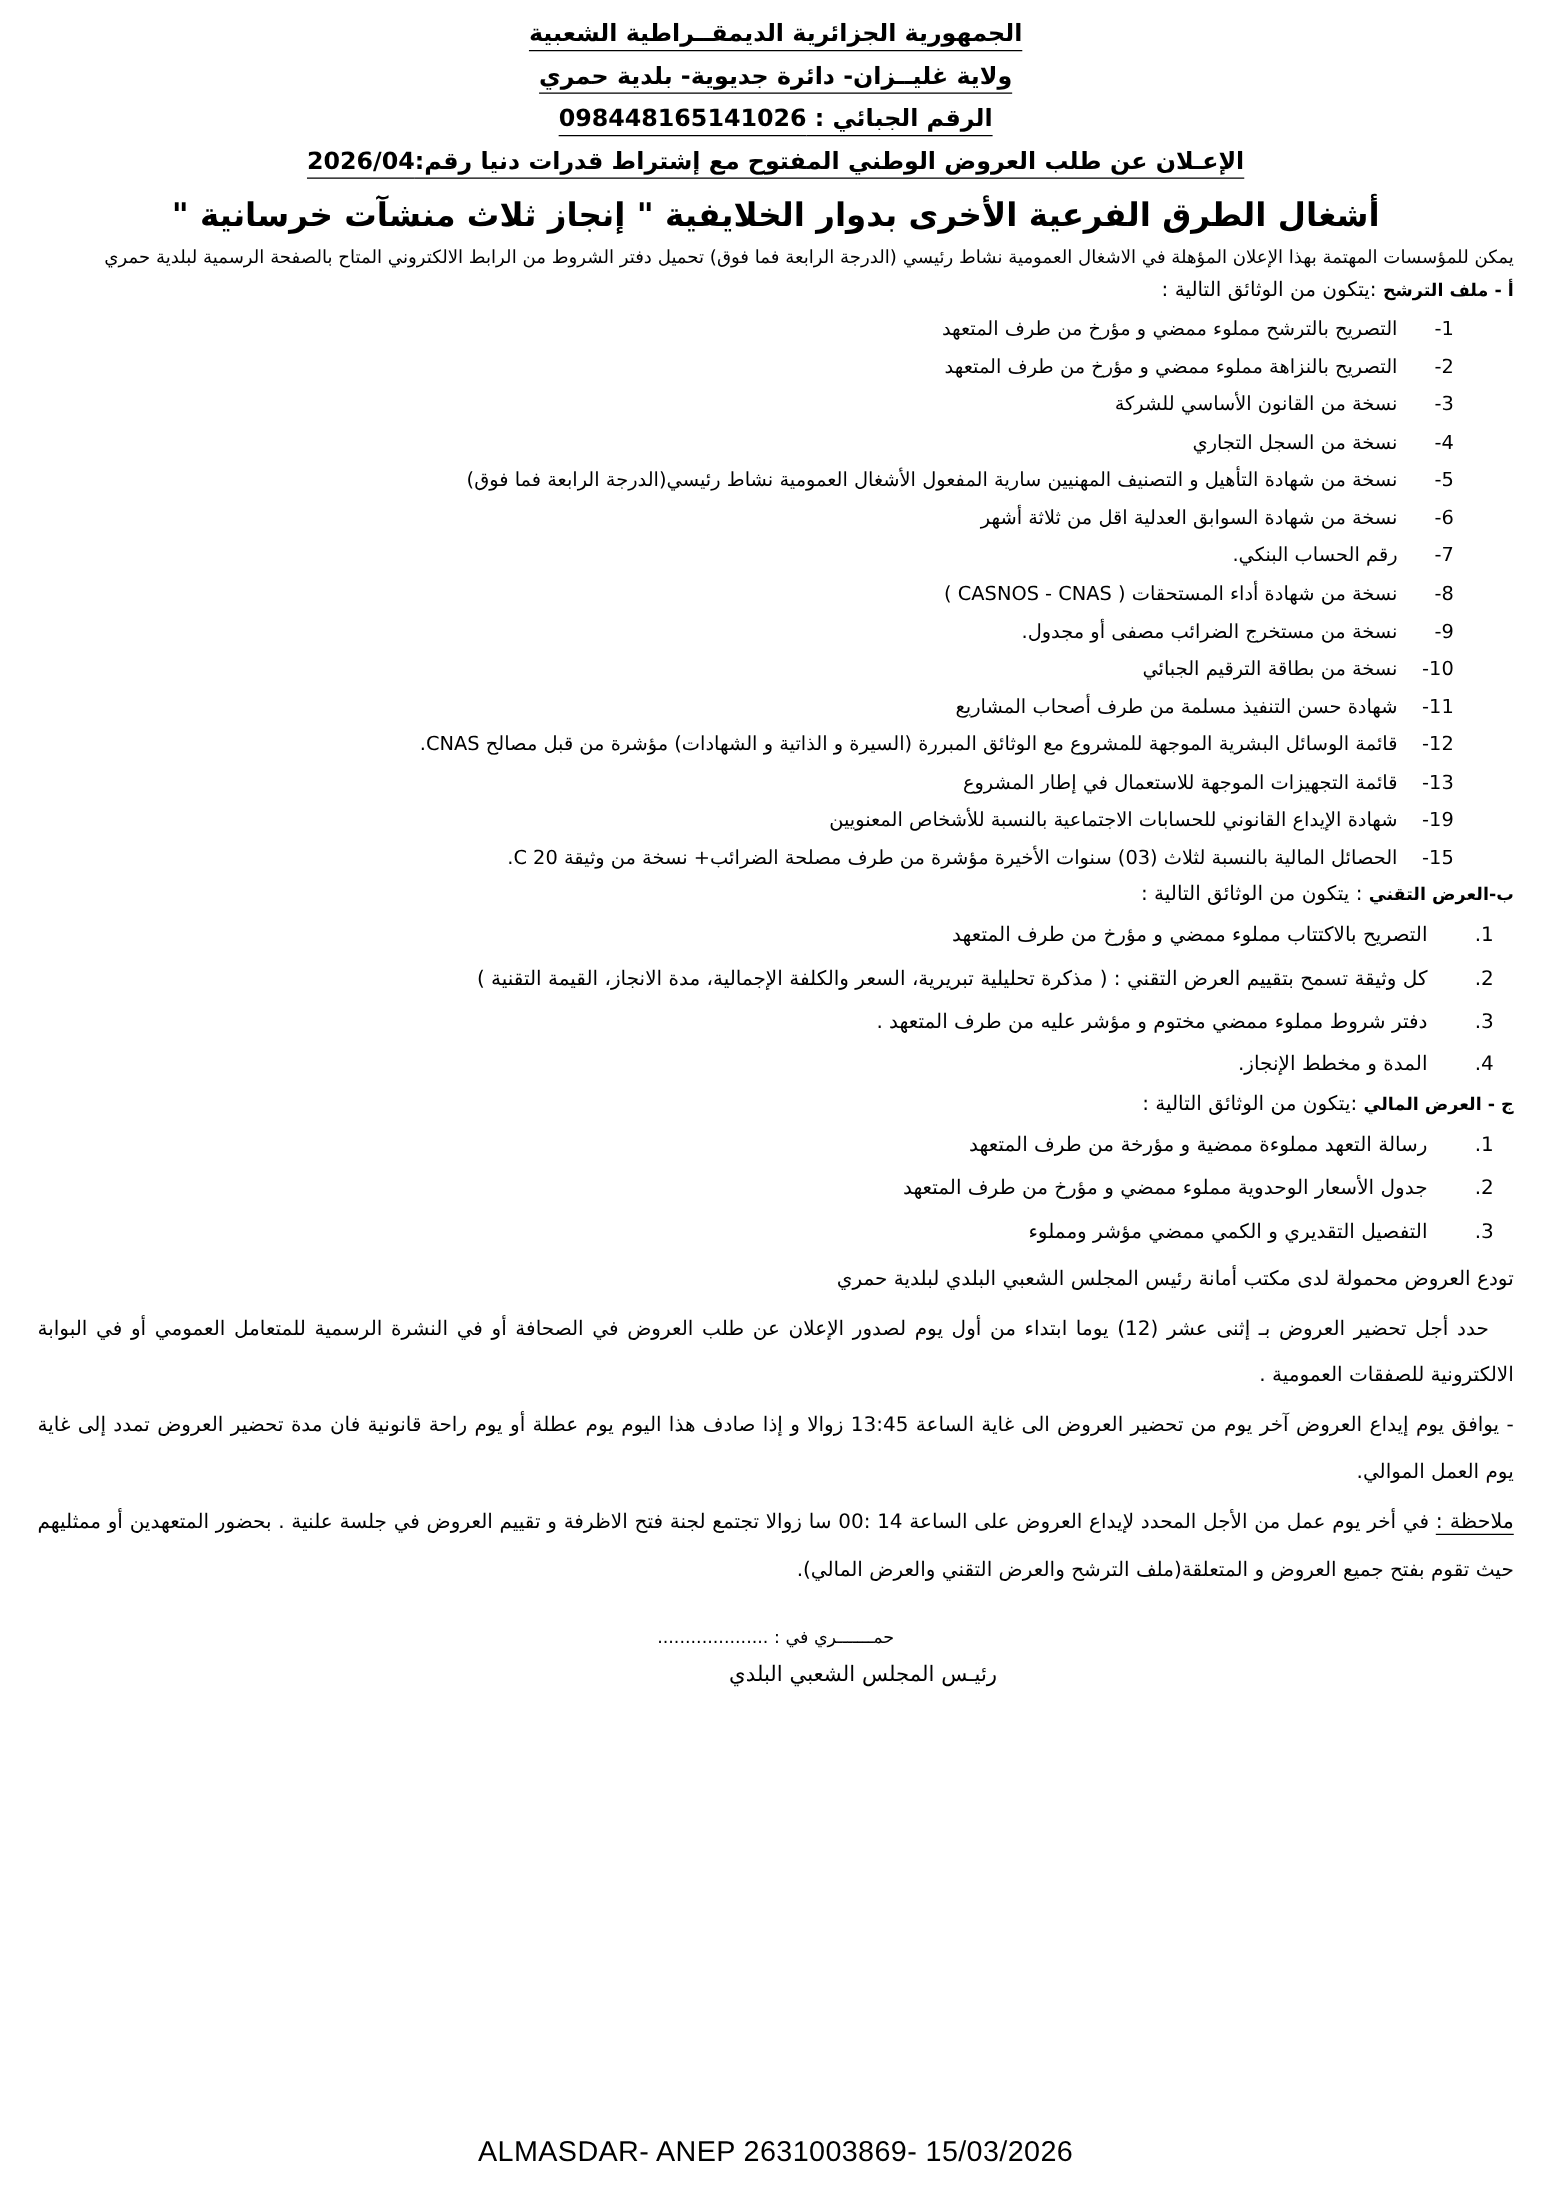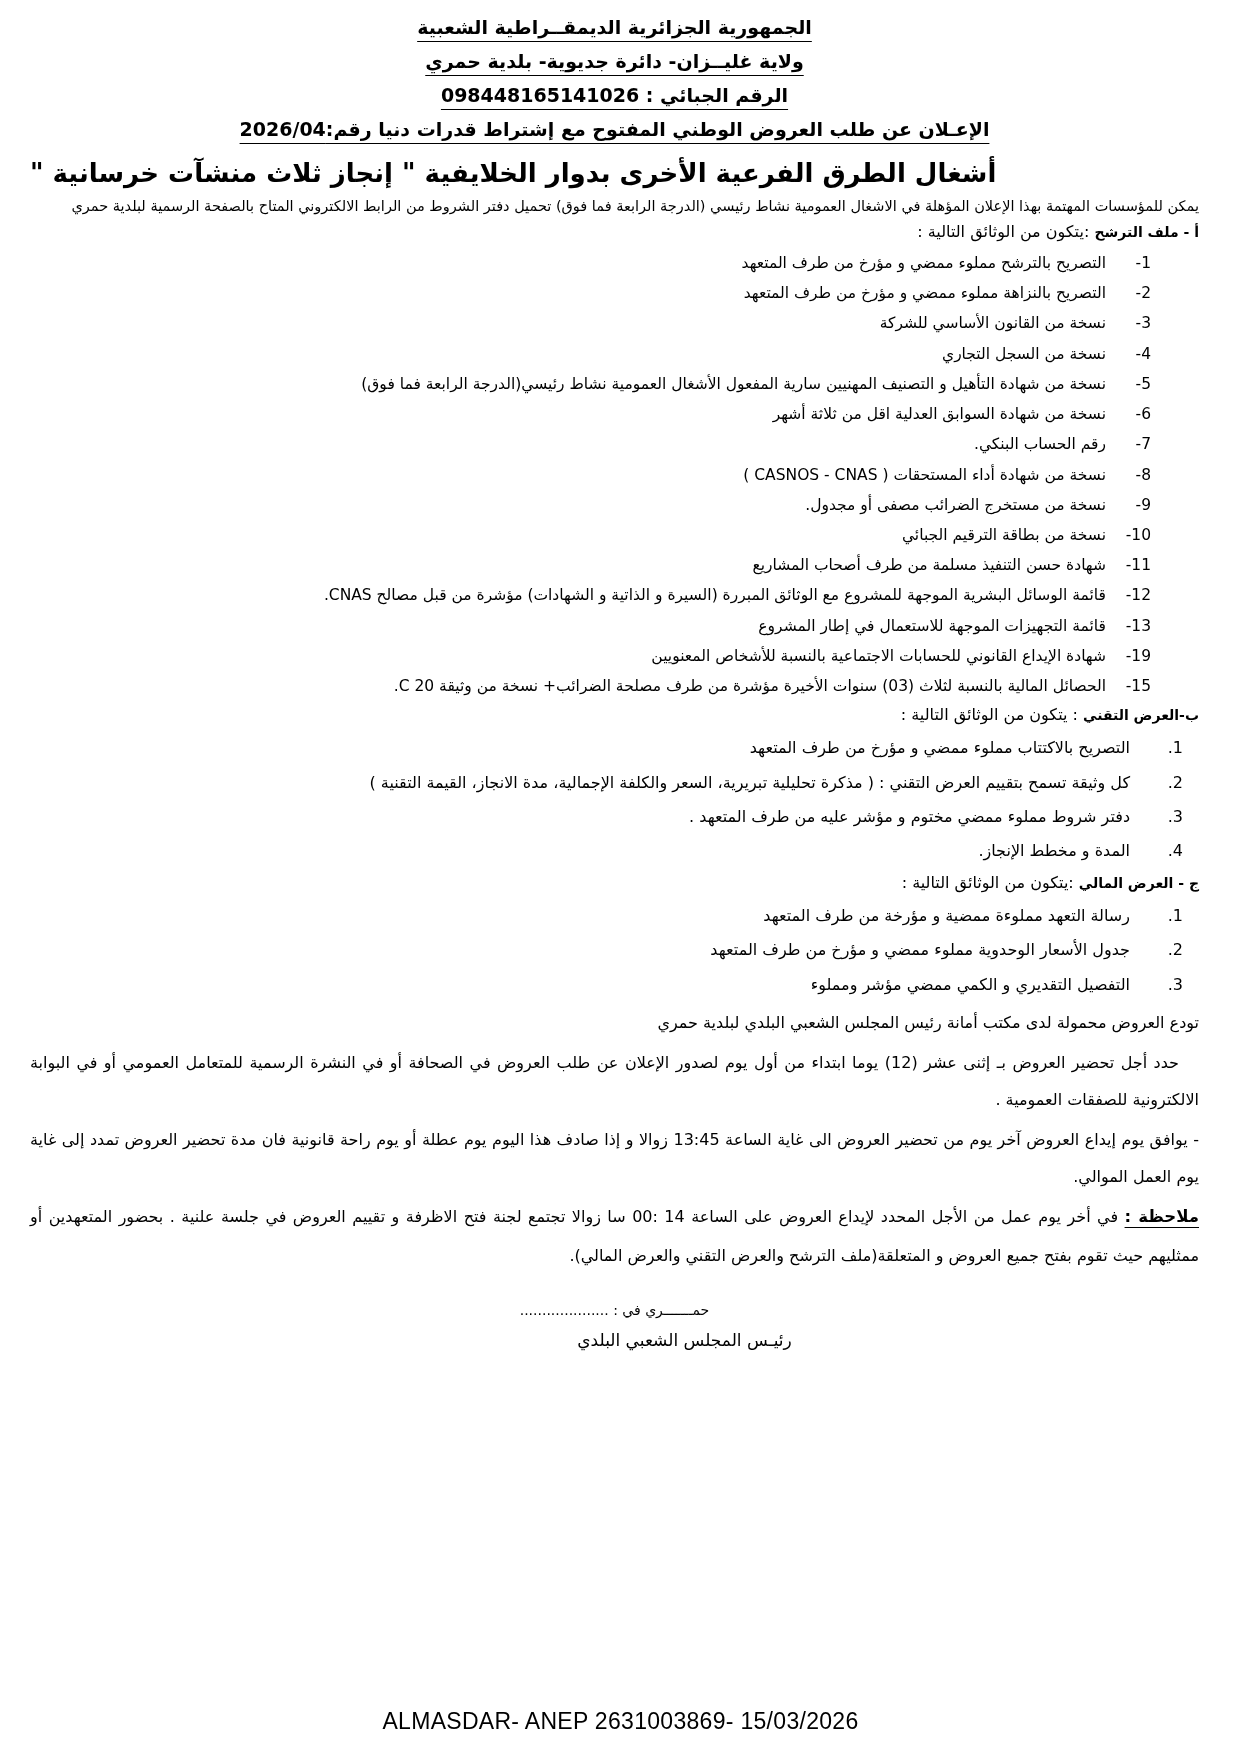--- a/index.html
+++ b/index.html
@@ -1,44 +1,44 @@
 <!DOCTYPE html>
 <html lang="ar"><head>
 <meta charset="utf-8">
 <style>
   html,body{margin:0;padding:0;background:#ffffff;}
   .page{
     width:1241px;height:1755px;background:#ffffff;color:#000;
     position:relative;overflow:hidden;
     font-family:"DejaVu Sans","Liberation Sans",sans-serif;
   }
-  .content{direction:rtl;padding:16px 42px 0 30px;}
+  .content{direction:rtl;padding:16px 30px 0 30px;}
   
   .hdr{text-align:center;}
   .hline{
     font-size:19px;font-weight:700;margin:0 auto 12px auto;
     text-decoration:underline;text-underline-offset:7px;
   }
   .intro{text-align:center;font-size:15.5px;margin:12px 0 4px 0;}
-  .ptitle{text-align:left;font-size:26px;font-weight:700;margin:18px 0 10px 0;}
+  .ptitle{text-align:center;font-size:26px;font-weight:700;margin:18px 0 10px 0;}
   .elig{font-size:14.5px;margin:0 0 8px 0;text-align:justify;}
   
   .sec{font-size:16px;margin:4px 0 7px 0;}
   .sec .lbl{font-weight:700;font-size:14px;text-underline-offset:5px;}
   
   .row{display:flex;gap:18px;font-size:15.5px;line-height:1.95;}
   .row .num{flex:none;min-width:27px;}
   .row .txt{flex:1;}
   .listA .row{padding-right:48px;}
   .listBC .row{padding-right:16px;gap:26px;font-size:16px;line-height:2.15;}
   
   .para{font-size:16px;line-height:2.35;margin:2px 0;text-align:justify;}
   .deposit{text-align:right;}
   .prep{text-indent:20px;}
-  .note .nlbl{font-weight:700;font-size:16.5px;text-decoration:underline;text-underline-offset:5px;}
+  .note .nlbl{font-weight:400;font-size:16.5px;text-decoration:underline;text-underline-offset:5px;}
   .place{text-align:center;font-size:14px;margin:28px 0 12px 0;}
   .sig{text-align:center;font-size:17px;margin:0;transform:translateX(70px);}
   
   .footer{
     position:absolute;left:0;bottom:20px;width:100%;
     text-align:center;direction:ltr;
     font-family:"Liberation Sans","DejaVu Sans",sans-serif;
     font-size:23px;letter-spacing:0.3px;
   }
 </style>

